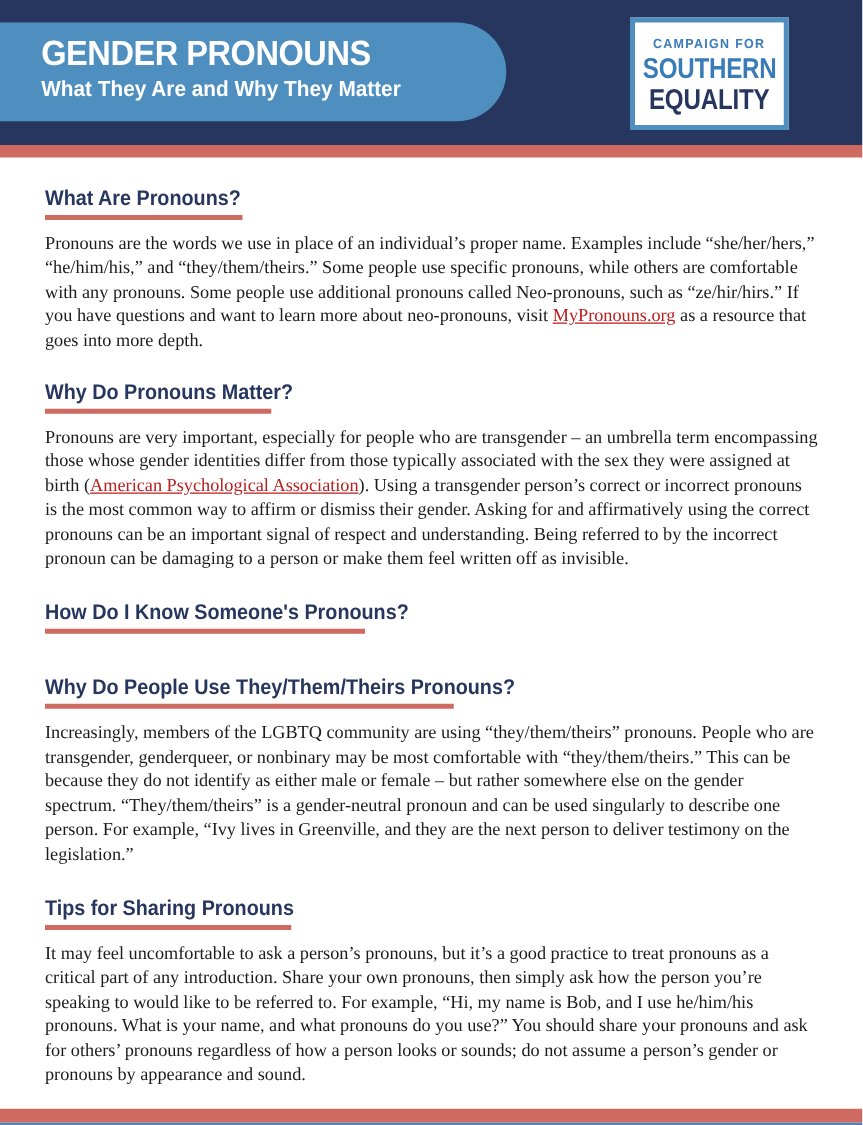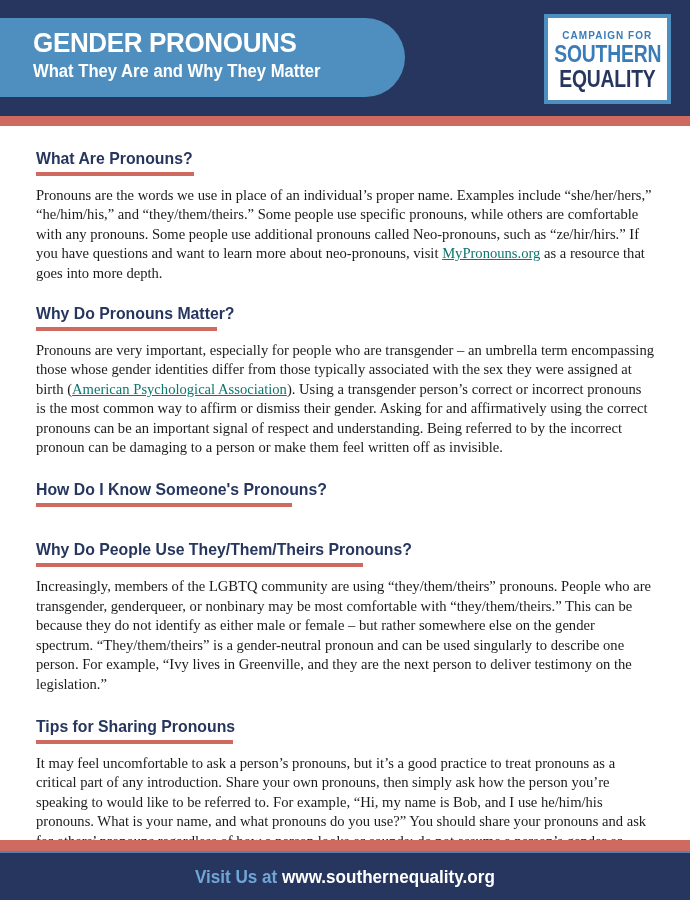--- a/index.html
+++ b/index.html
@@ -51,21 +51,21 @@
     font-size: 17.5px;
     color: #ffffff;
     line-height: 23px;
     transform: scaleX(0.95);
     transform-origin: left center;
     white-space: nowrap;
   }
 
   .logo-box {
     position: absolute;
-    left: 544px;
+    left: 504px;
     top: 14px;
     width: 127px;
     height: 90px;
     background: #ffffff;
     border: 4px solid #4f8fc0;
     box-sizing: border-box;
     display: flex;
     flex-direction: column;
     align-items: center;
     justify-content: center;
@@ -132,21 +132,21 @@
   }
   .body-text {
     font-family: "Liberation Serif", serif;
     font-size: 14.6px;
     line-height: 19.4px;
     color: #1b1b1b;
     text-align: left;
   }
   .body-text a,
   .inline-link {
-    color: #0f766e;
+    color: #b91c1c;
     text-decoration: underline;
   }
   .gap-a { height: 20px; }
   .gap-b { height: 22px; }
 
   
   .footer-wrap {
     position: absolute;
     left: 0;
     bottom: 0;
@@ -234,16 +234,13 @@
     <span class="sec-head">Tips for Sharing Pronouns</span>
     <div class="sec-underline" style="width:197px"></div>
     <div class="body-text">It may feel uncomfortable to ask a person’s pronouns, but it’s a good practice to treat pronouns as a critical part of any introduction. Share your own pronouns, then simply ask how the person you’re speaking to would like to be referred to. For example, “Hi, my name is Bob, and I use he/him/his pronouns. What is your name, and what pronouns do you use?” You should share your pronouns and ask for others’ pronouns regardless of how a person looks or sounds; do not assume a person’s gender or pronouns by appearance and sound.</div>
   </div>
 
 </div>
 
 <div class="footer-wrap">
   <div class="footer-red"></div>
   <div class="footer-thin"></div>
-  <div class="footer-navy">
-    <div class="footer-text"><span class="footer-pre">Visit Us at </span><span class="footer-url">www.southernequality.org</span></div>
-  </div>
 </div>
 
 </body></html>

